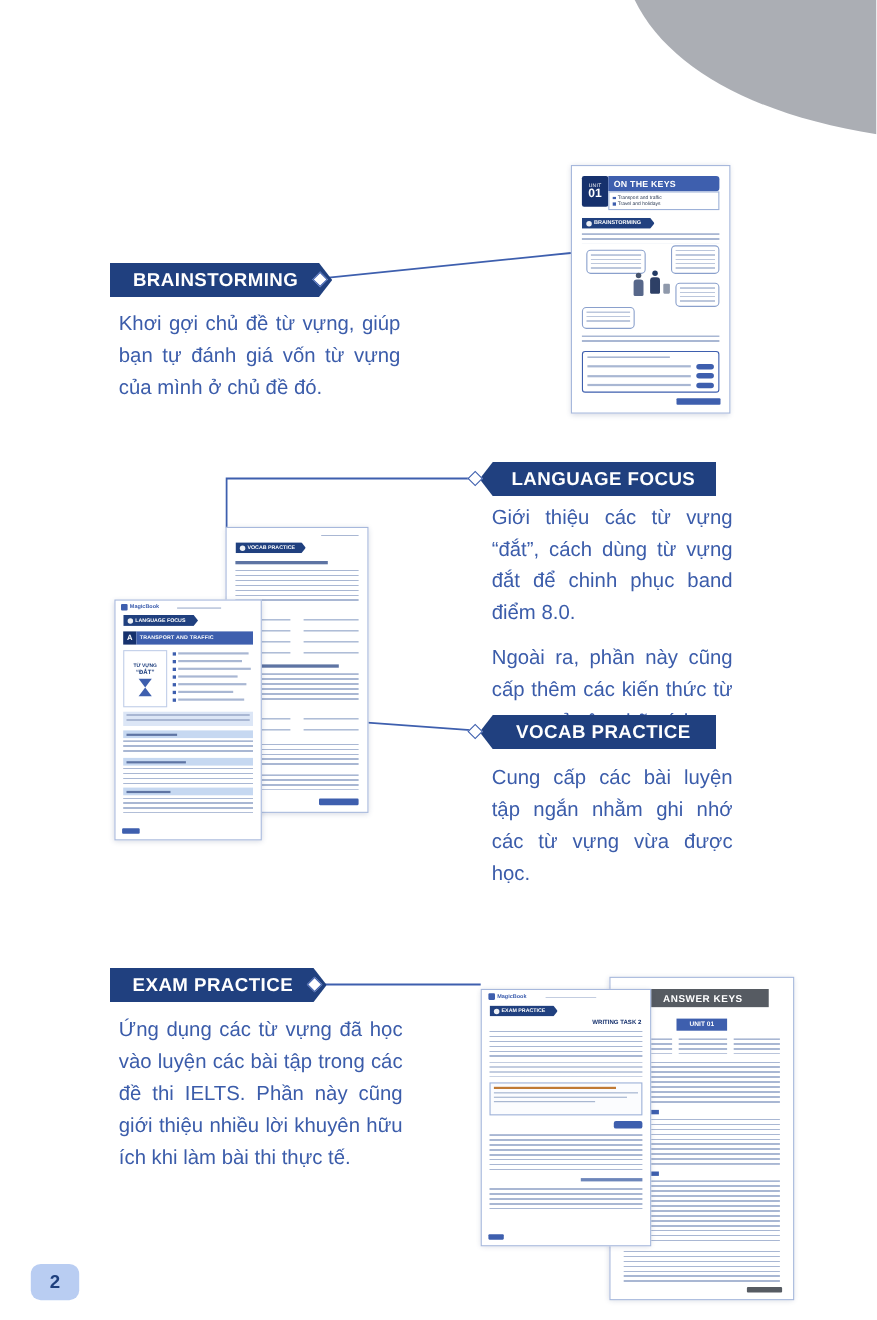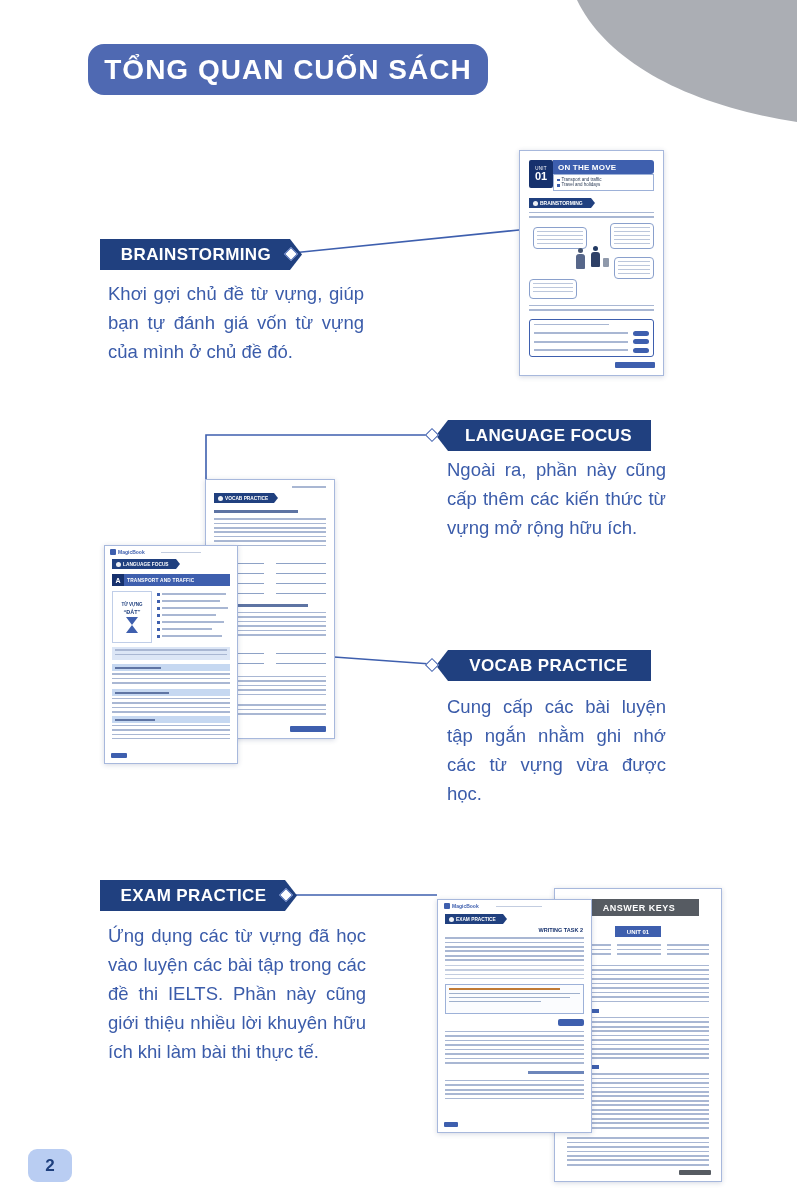--- a/index.html
+++ b/index.html
@@ -118,23 +118,20 @@
     <path d="M30 0 C 60 62 140 105 250 122 L250 0 Z" fill="#abaeb4"></path>
   </svg>
 
   <svg class="connectors" width="797" height="1200" viewBox="0 0 797 1200">
     <path d="M292 253 L519 230" stroke="#3e5fae" stroke-width="1.6" fill="none"></path>
     <path d="M431 435 L206 435 L206 480" stroke="#3e5fae" stroke-width="1.6" fill="none"></path>
     <path d="M431 664 L334 657" stroke="#3e5fae" stroke-width="1.6" fill="none"></path>
     <path d="M287 895 L437 895" stroke="#3e5fae" stroke-width="1.6" fill="none"></path>
   </svg>
 
-  <div class="header-banner">
-    <span>TỔNG QUAN CUỐN SÁCH</span>
-  </div>
 
   <div class="slabel point-right lbl-b">
     <span>BRAINSTORMING</span>
   </div>
   <div class="diamond" style="left:286px;top:249px;"></div>
 
   <div class="slabel point-left lbl-l">
     <span>LANGUAGE FOCUS</span>
   </div>
   <div class="diamond" style="left:427px;top:430px;"></div>
@@ -146,35 +143,36 @@
 
   <div class="slabel point-right lbl-e">
     <span>EXAM PRACTICE</span>
   </div>
   <div class="diamond" style="left:281px;top:890px;"></div>
 
   <div class="desc desc-1">
     <p>Khơi gợi chủ đề từ vựng, giúp bạn tự đánh giá vốn từ vựng của mình ở chủ đề đó.</p>
   </div>
   <div class="desc desc-2">
+    <p>Giới thiệu các từ vựng “đắt”, cách dùng từ vựng đắt để chinh phục band điểm 8.0.</p>
     <p>Ngoài ra, phần này cũng cấp thêm các kiến thức từ vựng mở rộng hữu ích.</p>
   </div>
   <div class="desc desc-4">
     <p>Ứng dụng các từ vựng đã học vào luyện các bài tập trong các đề thi IELTS. Phần này cũng giới thiệu nhiều lời khuyên hữu ích khi làm bài thi thực tế.</p>
   </div>
   <div class="desc desc-3">
     <p>Cung cấp các bài luyện tập ngắn nhằm ghi nhớ các từ vựng vừa được học.</p>
   </div>
 
   <div class="thumb t-a">
     <div class="ua-badge">
       <span class="ua-unit">UNIT</span>
       <span class="ua-num">01</span>
     </div>
-    <div class="ua-titlebar">ON THE MOVE</div>
+    <div class="ua-titlebar">ON THE KEYS</div>
     <div class="ua-topics">
       <div class="ua-topic">
           <span class="sq"></span>
           <span>Transport and traffic</span>
         </div>
       <div class="ua-topic">
           <span class="sq"></span>
           <span>Travel and holidays</span>
         </div>
     </div>

